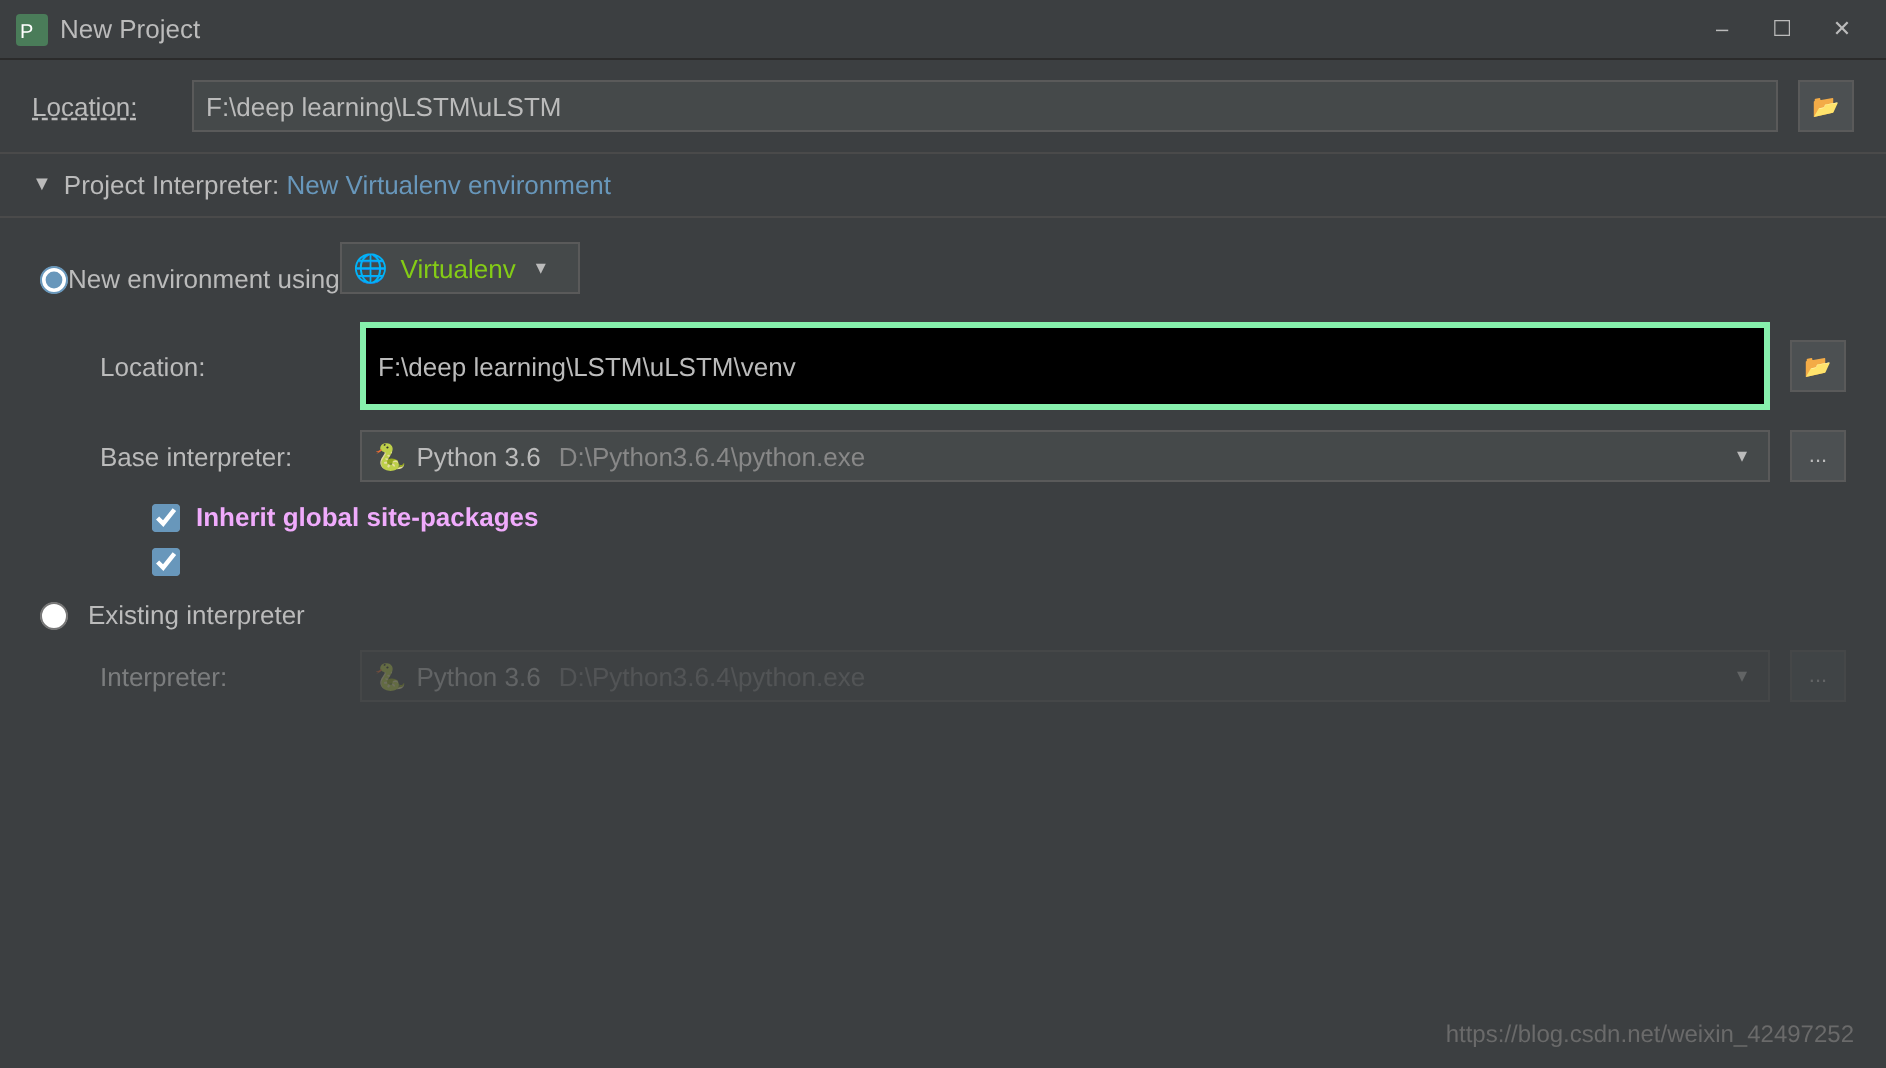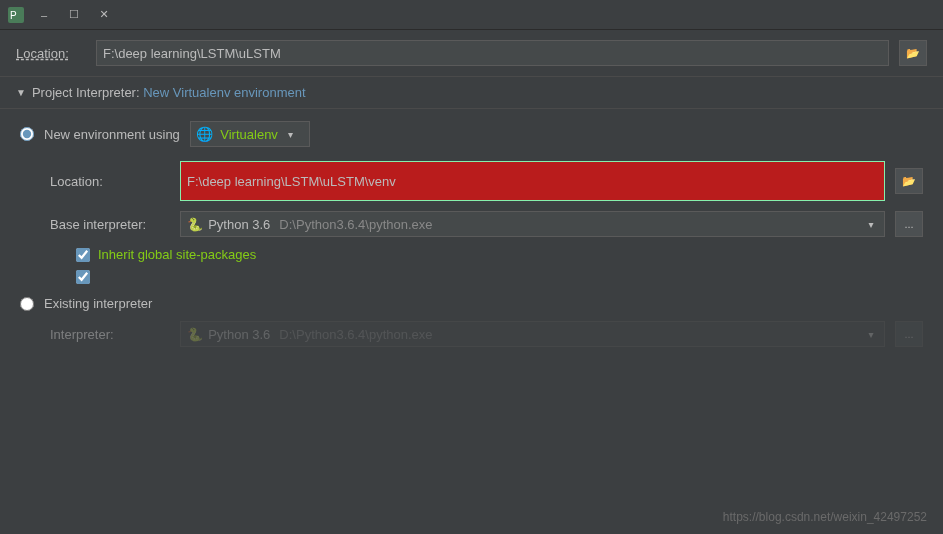--- a/index.html
+++ b/index.html
@@ -118,22 +118,21 @@
     }
 
     
     .content {
       padding: 12px 20px;
     }
 
     
     .env-row {
       display: flex;
-      align-items: center;
-      gap: 10px;
+      align-items: flex-end;
       margin-bottom: 14px;
     }
     .radio-input {
       accent-color: #6897bb;
       width: 14px;
       height: 14px;
       cursor: pointer;
     }
     .env-label {
       color: #bbbbbb;
@@ -166,22 +165,22 @@
       margin-bottom: 10px;
       padding-left: 30px;
       gap: 10px;
     }
     .form-label {
       color: #bbbbbb;
       min-width: 120px;
     }
     .form-input {
       flex: 1;
-      background: #b91c1c;
-      border: 1px solid #86efac;
+      background: #000000;
+      border: 3px solid #86efac;
       color: #bbbbbb;
       padding: 19px 6px;
       font-size: 13px;
       height: 26px;
     }
     .form-select {
       flex: 1;
       background: #45494a;
       border: 1px solid #5a5a5a;
       color: #bbbbbb;
@@ -216,21 +215,22 @@
       margin-bottom: 8px;
       padding-left: 56px;
     }
     .checkbox-input {
       accent-color: #6897bb;
       width: 14px;
       height: 14px;
       cursor: pointer;
     }
     .checkbox-label {
-      color: #84cc16;
+      color: #f0abfc;
+      font-weight: bold;
     }
 
     
     .existing-row {
       display: flex;
       align-items: flex-end;
       gap: 10px;
       margin-top: 12px;
       margin-bottom: 10px;
     }
@@ -256,20 +256,21 @@
 </head>
 <body>
 
 <div class="titlebar">
   <div class="titlebar-icon">
     <svg width="16" height="16" viewBox="0 0 16 16">
       <rect width="16" height="16" fill="#4a7c59" rx="2"></rect>
       <text x="2" y="12" font-size="10" fill="white">P</text>
     </svg>
   </div>
+  <span class="titlebar-title">New Project</span>
   <div class="titlebar-buttons">
     <button class="titlebar-btn">–</button>
     <button class="titlebar-btn">☐</button>
     <button class="titlebar-btn close-btn">✕</button>
   </div>
 </div>
 
 <div class="dialog">
 
   <div class="location-row">

